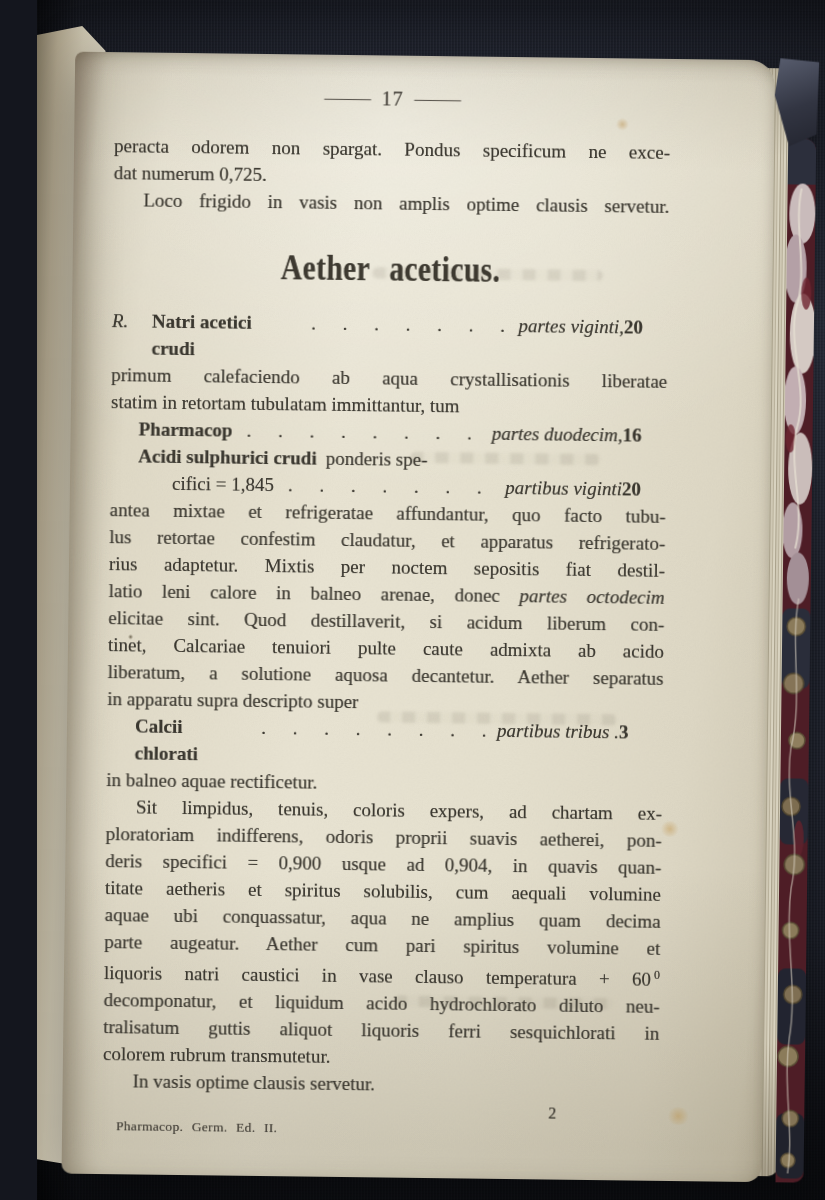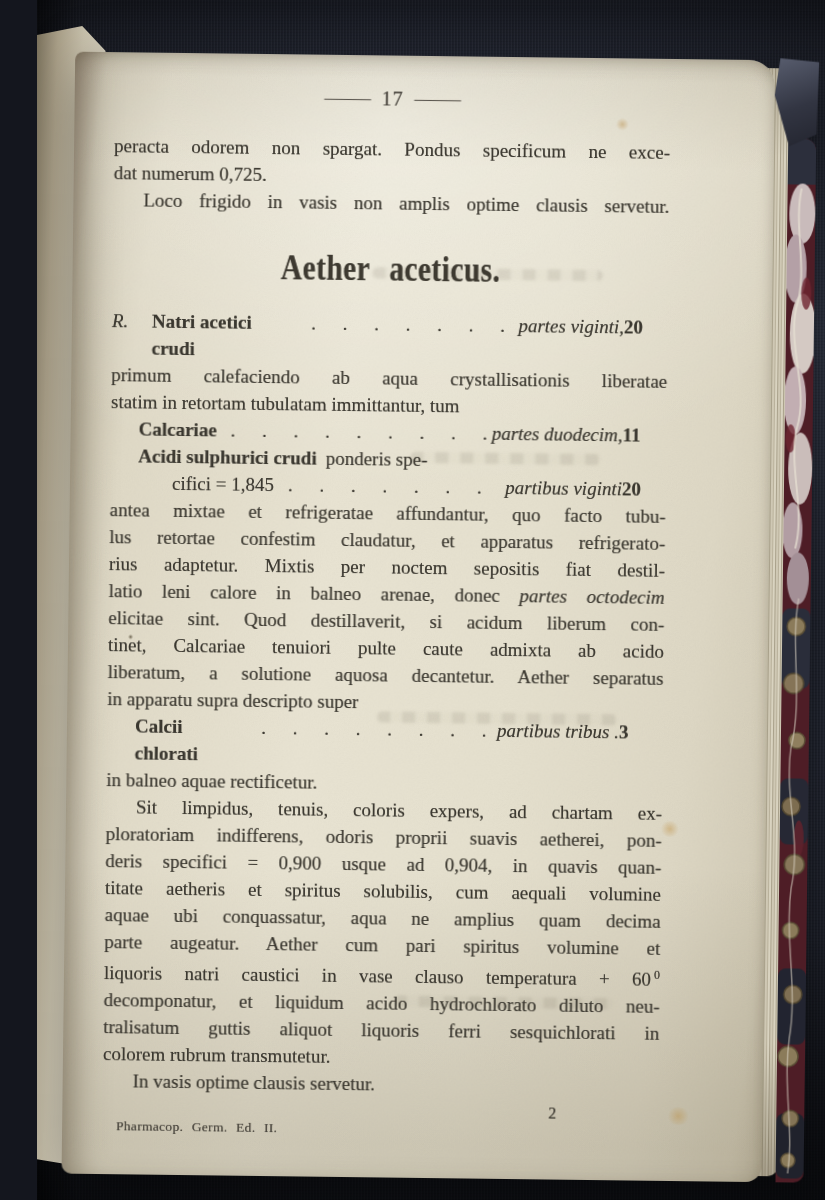--- a/index.html
+++ b/index.html
@@ -178,24 +178,24 @@
           <span class="rname">Natri acetici crudi</span>
           <span class="dots">. . . . . . .</span>
           <span class="qty">partes viginti,</span>
           <span class="num">20</span>
         </div>
 
         <div class="line just">primum calefaciendo ab aqua crystallisationis liberatae</div>
         <div class="line">statim in retortam tubulatam immittantur, tum</div>
 
         <div class="recipe-line indented">
-          <span class="rname">Calcariae</span>
+          <span class="rname">Pharmacop</span>
           <span class="dots">. . . . . . . . . . .</span>
           <span class="qty">partes duodecim,</span>
-          <span class="num">11</span>
+          <span class="num">16</span>
         </div>
 
         <div class="line indented acidi-row">
           <span class="rname">Acidi sulphurici crudi</span><span class="rest">ponderis spe-</span>
         </div>
 
         <div class="recipe-line cont">
           <span class="lead">cifici = 1,845</span>
           <span class="dots">. . . . . . . ..</span>
           <span class="qty">partibus viginti</span>

